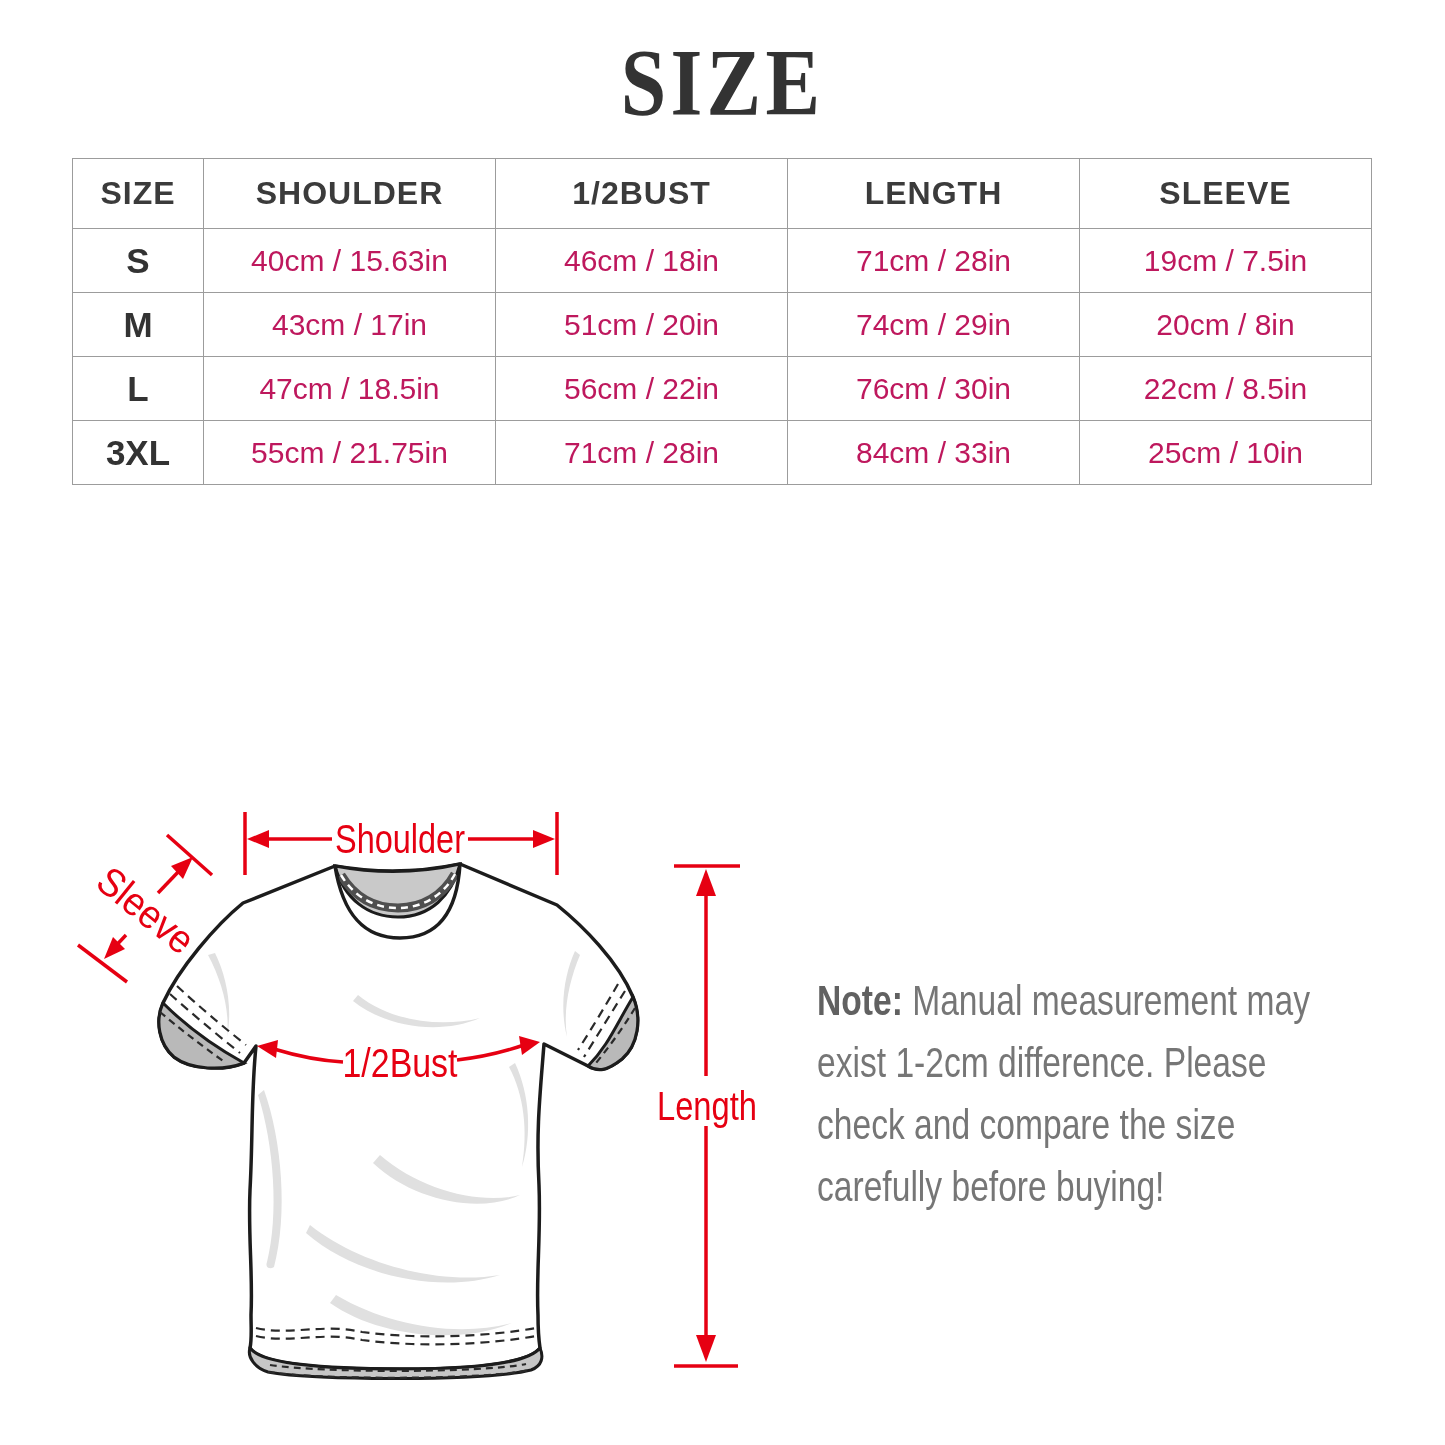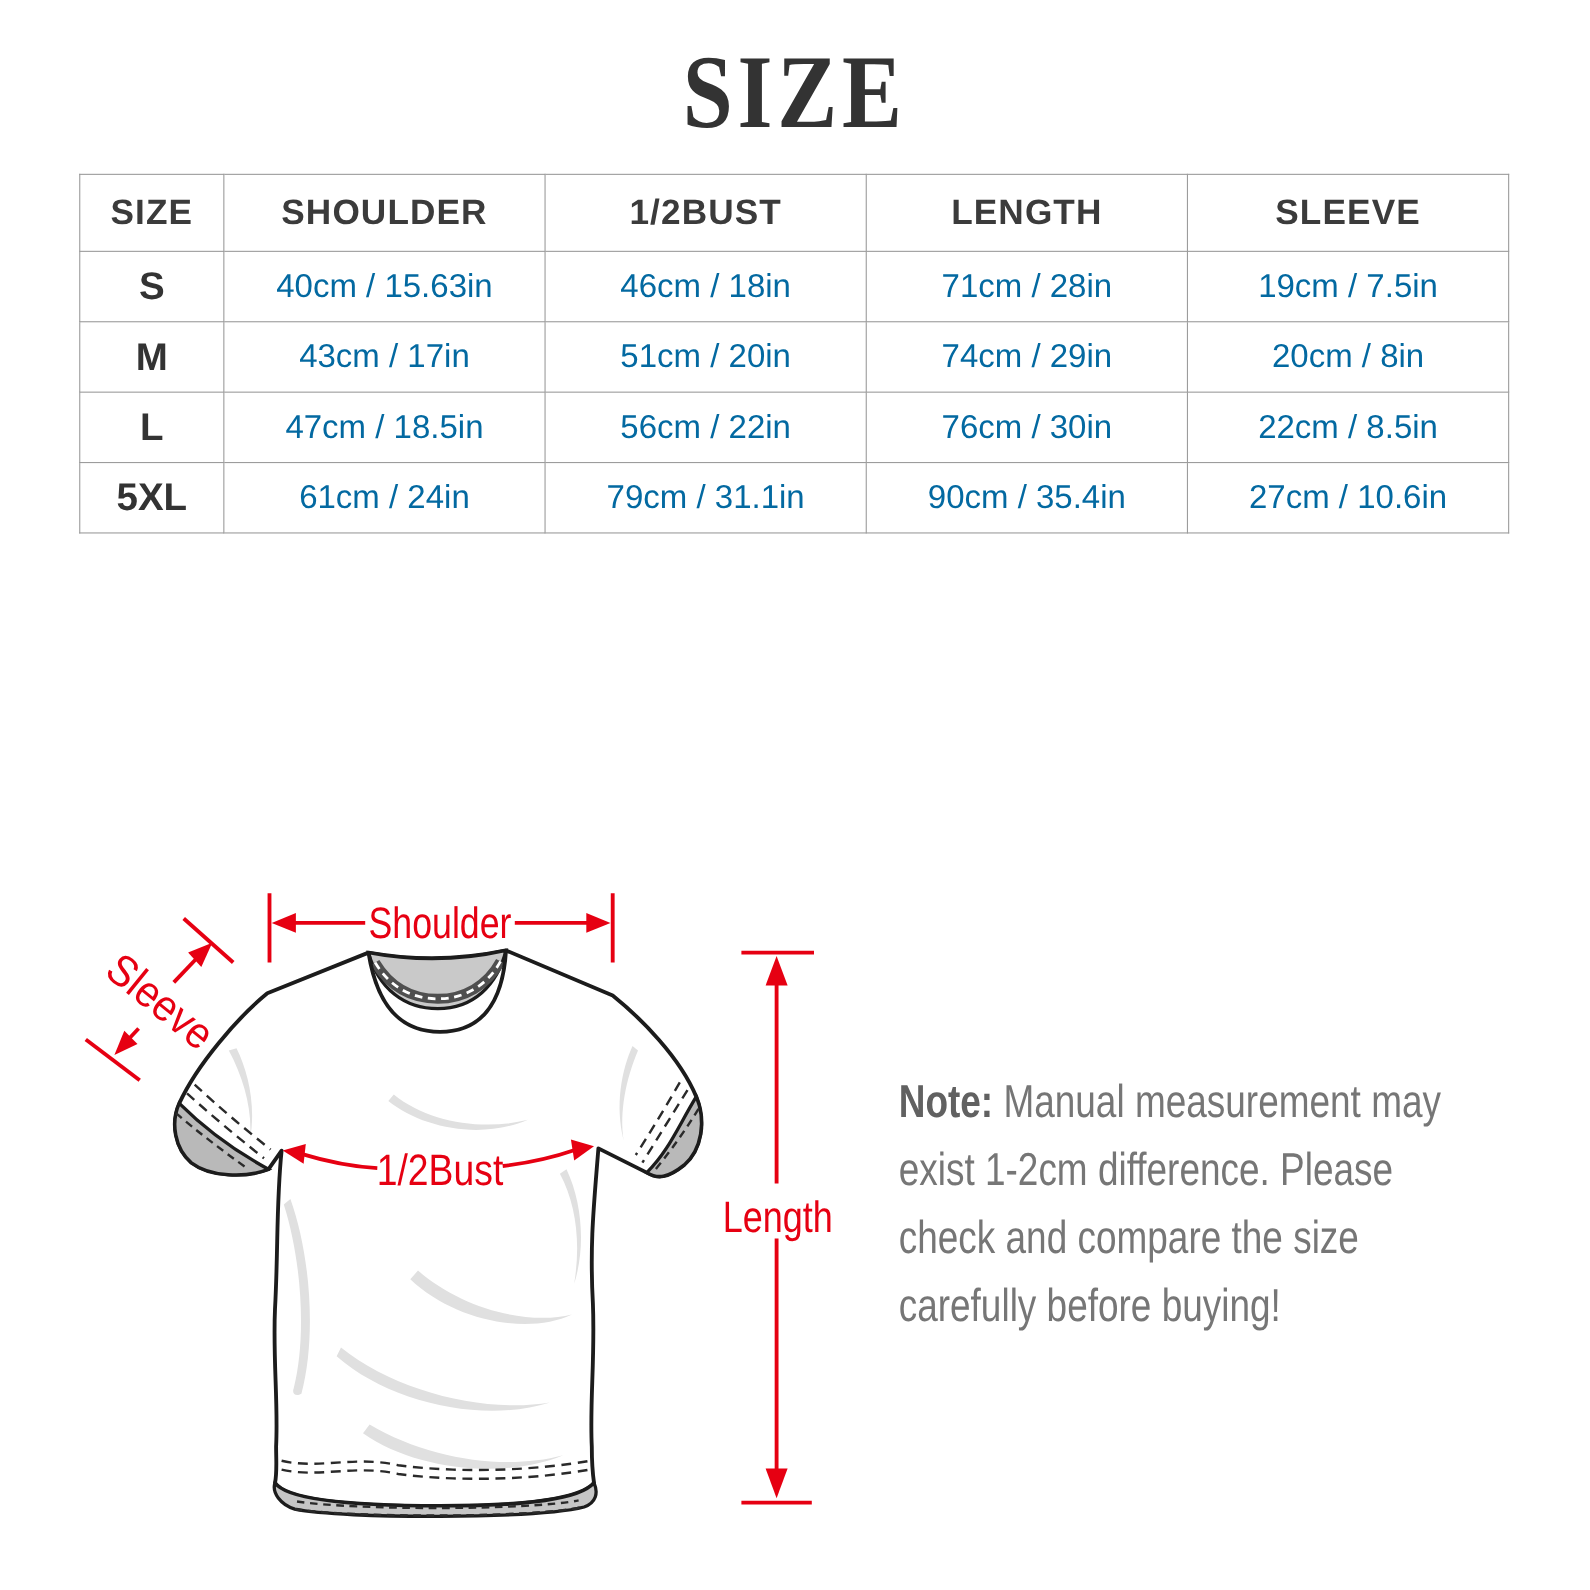--- a/index.html
+++ b/index.html
@@ -22,21 +22,21 @@
   .size-table col.c0{width:131px;}
   .size-table col.c1,.size-table col.c2,.size-table col.c3{width:292px;}
   .size-table col.c4{width:292px;}
   .size-table th,.size-table td{
     border:1px solid #9c9c9c;text-align:center;vertical-align:middle;
     padding:0;background:#ffffff;
   }
   .size-table th{
     height:69px;font-size:32px;font-weight:bold;color:#3b3b3b;letter-spacing:1px;
   }
-  .size-table td{height:63px;font-size:30px;color:#0369a1;}
+  .size-table td{height:63px;font-size:30px;color:#be185d;}
   .size-table td.size-col{font-size:35px;font-weight:bold;color:#333333;letter-spacing:0;}
   
   .note{
     position:absolute;left:817px;top:970px;width:620px;
     font-size:42px;line-height:62px;color:#767676;
     transform:scaleX(.80);transform-origin:0 0;white-space:nowrap;
   }
   .note b{color:#616161;font-weight:bold;}
   
   .diagram{position:absolute;left:60px;top:795px;width:700px;height:612px;}
@@ -81,25 +81,25 @@
       <td>20cm / 8in</td>
     </tr>
     <tr>
       <td class="size-col">L</td>
       <td>47cm / 18.5in</td>
       <td>56cm / 22in</td>
       <td>76cm / 30in</td>
       <td>22cm / 8.5in</td>
     </tr>
     <tr>
-      <td class="size-col">5XL</td>
-      <td>61cm / 24in</td>
-      <td>79cm / 31.1in</td>
-      <td>90cm / 35.4in</td>
-      <td>27cm / 10.6in</td>
+      <td class="size-col">3XL</td>
+      <td>55cm / 21.75in</td>
+      <td>71cm / 28in</td>
+      <td>84cm / 33in</td>
+      <td>25cm / 10in</td>
     </tr>
   </tbody>
 </table>
 
 <div class="diagram">
 <svg viewBox="0 0 700 612" xmlns="http://www.w3.org/2000/svg">
 
   <g>
 
     <path d="M183,108 L275,71 Q338,82 400,69 L497,110

